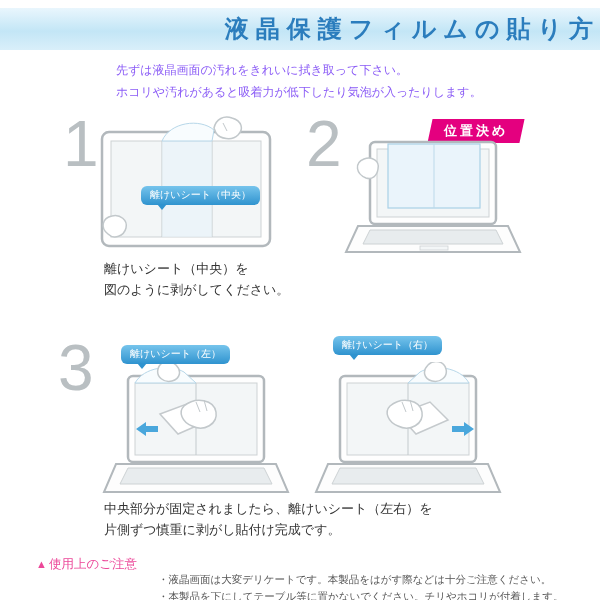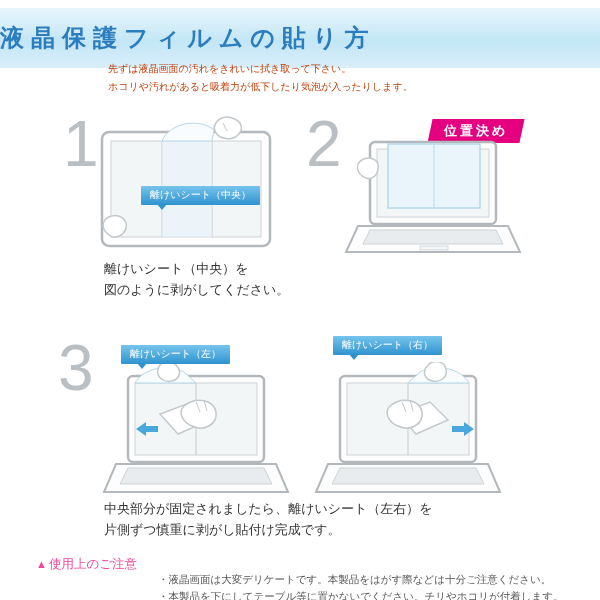--- a/index.html
+++ b/index.html
@@ -1,47 +1,47 @@
 <!DOCTYPE html>
 <html><head>
 <meta charset="utf-8">
 <style>
   * { margin:0; padding:0; box-sizing:border-box; }
   html,body { background:#ffffff; }
   body { width:600px; height:600px; font-family:"Liberation Sans", sans-serif; }
   .page { position:relative; width:600px; height:600px; background:#ffffff; overflow:hidden; }
 
   .title-bar {
-    position:absolute; top:8px; left:0; width:600px; height:60px;
+    position:absolute; top:8px; left:0; width:600px; height:42px;
     background:linear-gradient(180deg,#e9f6fd 0%, #c3e6f6 55%, #d9effa 100%);
-    display:flex; align-items:center; justify-content:flex-start;
+    display:flex; align-items:center; justify-content:flex-end;
   }
   .title-bar h1 {
     font-size:24px; font-weight:bold; color:#2b7dbd; letter-spacing:7px;
     font-family:"Liberation Sans", sans-serif;
   }
 
-  .intro { position:absolute; top:60px; left:108px; font-size:10px; color:#c2410c; line-height:1.8; }
+  .intro { position:absolute; top:60px; left:116px; font-size:12px; color:#8b5cf6; line-height:1.8; }
 
   .step-number { position:absolute; font-size:64px; color:#b9bfc2; line-height:1; font-weight:400; }
   #n1 { top:112px; left:63px; }
   #n2 { top:112px; left:306px; }
   #n3 { top:336px; left:58px; }
 
   .illus { position:absolute; }
   #illus1 { top:114px; left:96px; width:200px; height:140px; }
   #illus2 { top:138px; left:340px; width:185px; height:125px; }
   #illus3a { top:362px; left:100px; width:200px; height:140px; }
   #illus3b { top:362px; left:312px; width:200px; height:140px; }
 
   .pill {
     position:absolute; z-index:5;
     background:linear-gradient(180deg,#76c4ec,#2f93cf);
     color:#ffffff; font-size:10px; padding:2px 9px 3px;
-    border-radius:1px; white-space:nowrap;
+    border-radius:6px; white-space:nowrap;
   }
   .pill::after {
     content:""; position:absolute; left:16px; bottom:-5px;
     border-left:5px solid transparent; border-right:5px solid transparent;
     border-top:6px solid #2f93cf;
   }
   #pill1 { top:186px; left:141px; }
   #pill3a { top:345px; left:121px; }
   #pill3b { top:336px; left:333px; }
 

